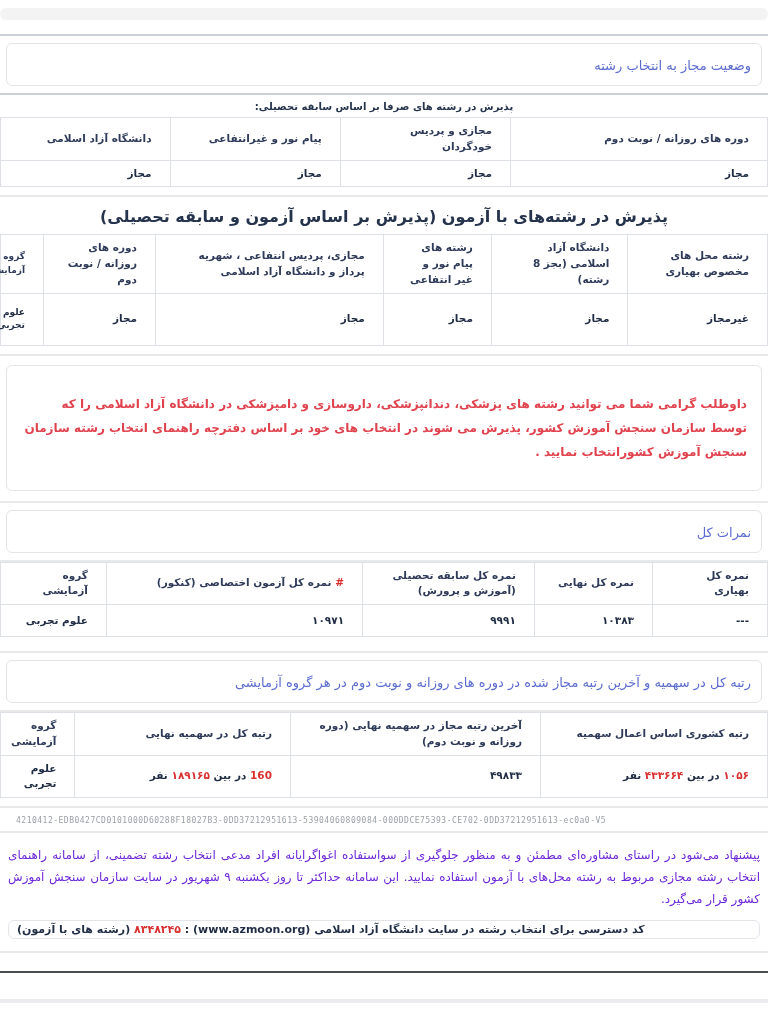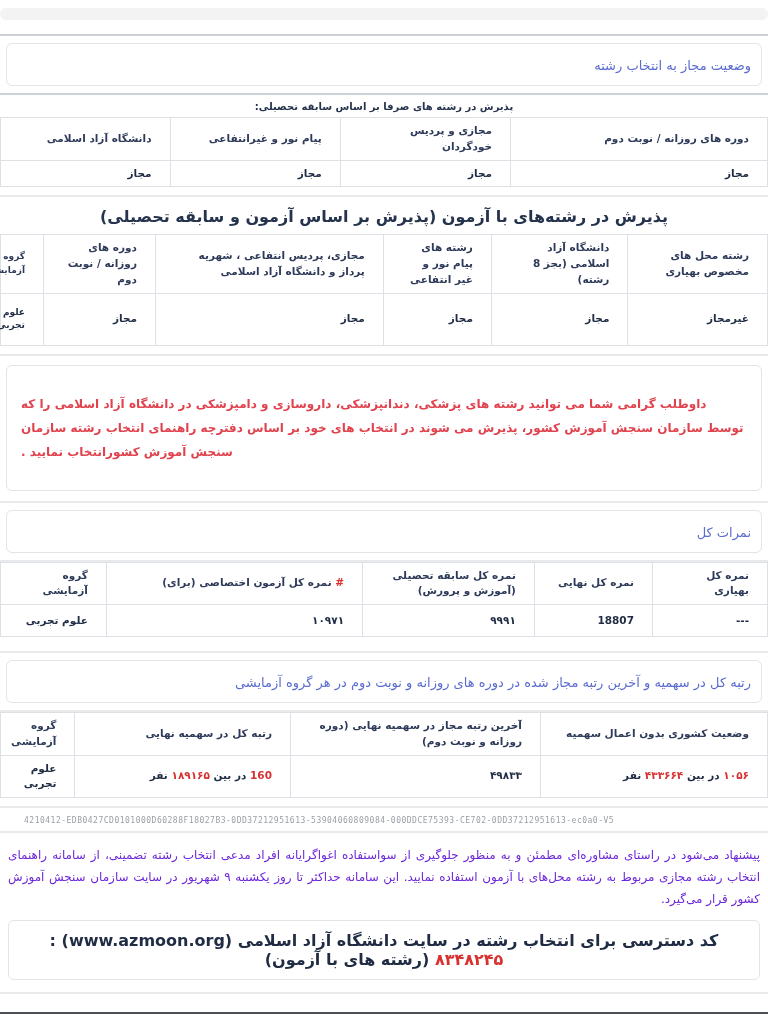--- a/index.html
+++ b/index.html
@@ -34,36 +34,36 @@
   .t2 th { height:42px; } .t2 td { height:52px; }
   .t2 .grp { font-size:9px; }
   .t3 th { height:36px; } .t3 td { height:32px; }
   .t4 th { height:32px; } .t4 td { height:34px; }
 
   .red { color:#d93030; }
   .hash { color:#d93030; font-weight:bold; }
 
   .warning-box {
     border:1px solid #e4e4e6; border-radius:6px; margin:9px 6px 10px;
-    padding:26px 14px; text-align:left;
+    padding:26px 14px; text-align:right;
   }
   .warning-box .w { color:#e0434e; font-weight:bold; font-size:12px; line-height:2; }
 
   .code-line {
     direction:ltr; text-align:left; font-family:"DejaVu Sans Mono","Liberation Mono",monospace;
-    font-size:8px; color:#9aa0a6; letter-spacing:.5px; margin:8px 16px 6px; padding-left:8px;
+    font-size:8px; color:#9aa0a6; letter-spacing:.5px; margin:8px 8px 6px; padding-left:8px;
     white-space:nowrap; overflow:hidden;
   }
   .advice {
     font-size:12px; color:#6d28d9; line-height:1.85; text-align:justify;
     margin:11px 8px 9px;
   }
   .access-box {
     border:1px solid #e2e4e8; border-radius:6px; margin:4px 8px 12px;
-    padding:10px 8px; text-align:center; font-size:16px; font-weight:bold; color:#1f2c44;
+    padding:2px 8px; text-align:left; font-size:11px; font-weight:bold; color:#1f2c44;
   }
   .spacer-sm { height:8px; }
   .spacer-md { height:14px; }
   .spacer-lg { height:18px; }
 </style>
 </head>
 <body>
 
 <div class="top-band"></div>
 <div class="spacer-md"></div>
@@ -155,26 +155,26 @@
       <col style="width:15.4%">
       <col style="width:22.4%">
       <col style="width:33.4%">
       <col style="width:13.8%">
     </colgroup>
   <tbody>
       <tr>
     <th>نمره کل بهیاری</th>
     <th>نمره کل نهایی</th>
     <th>نمره کل سابقه تحصیلی (آموزش و پرورش)</th>
-    <th><span class="hash">#</span> <span>نمره کل آزمون اختصاصی (برای)</span></th>
+    <th><span class="hash">#</span> <span>نمره کل آزمون اختصاصی (کنکور)</span></th>
     <th>گروه آزمایشی</th>
   </tr>
   <tr>
     <td>---</td>
-    <td>18807</td>
+    <td>۱۰۳۸۳</td>
     <td>۹۹۹۱</td>
     <td>۱۰۹۷۱</td>
     <td>علوم تجربی</td>
   </tr>
 </tbody>
   </table>
 
 <div class="spacer-md"></div>
 <hr class="sep">
 
@@ -186,21 +186,21 @@
 
 <table class="t4">
   <colgroup>
       <col style="width:29.6%">
       <col style="width:32.6%">
       <col style="width:28.1%">
       <col style="width:9.7%">
     </colgroup>
   <tbody>
       <tr>
-    <th>وضعیت کشوری بدون اعمال سهمیه</th>
+    <th>رتبه کشوری اساس اعمال سهمیه</th>
     <th>آخرین رتبه مجاز در سهمیه نهایی (دوره روزانه و نوبت دوم)</th>
     <th>رتبه کل در سهمیه نهایی</th>
     <th>گروه آزمایشی</th>
   </tr>
   <tr>
     <td>
       <span class="red">۱۰۵۶</span>
       <span>در بین</span>
       <span class="red">۴۳۳۶۶۴</span>
       <span>نفر</span>

